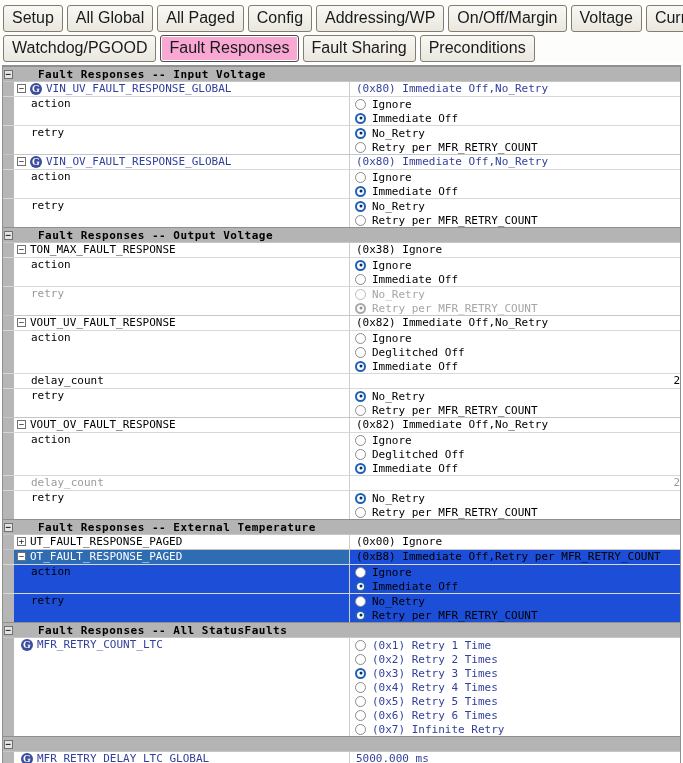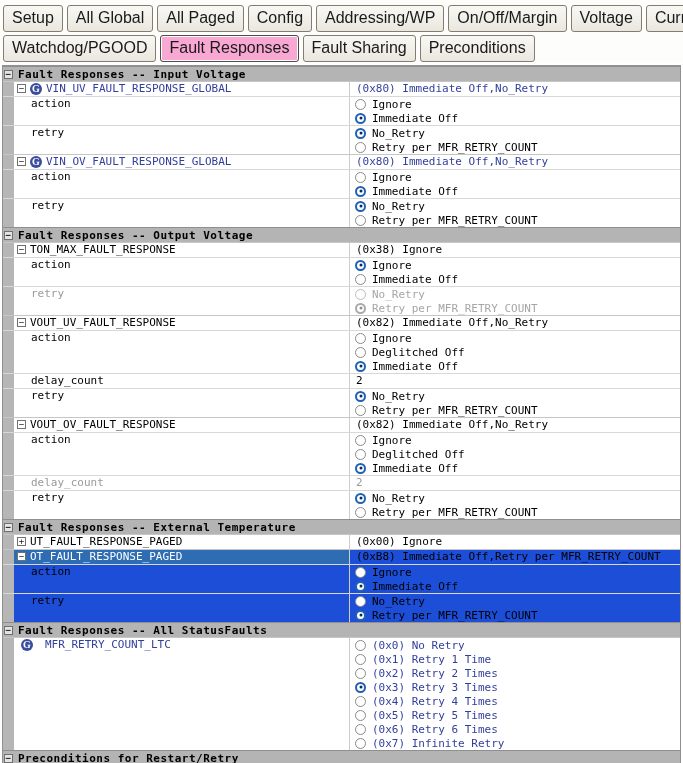--- a/index.html
+++ b/index.html
@@ -31,23 +31,23 @@
   .cname {
     flex:none; width:336px; border-right:1px solid #cdcdcd;
     display:flex; align-items:flex-start; overflow:hidden;
   }
   .cval { flex:1; overflow:hidden; }
   .sectionrow {
     height:15px; background:#b4b4b4; border-top:1px solid #8f8f8f;
     display:flex; align-items:center; font-weight:bold; letter-spacing:0.5px;
   }
   .sectionrow .boxwrap { width:11px; flex:none; display:flex; justify-content:center; }
-  .sectiontitle { padding-left:4px; }
+  .sectiontitle { padding-left:24px; }
   .paramrow { border-top:1px solid #c6c6c6; }
-  .grouprow { border-top:1px solid #d8d8d8; }
+  .grouprow { border-top:1px solid #d8d8d8;text-align:right; }
   .namepad { padding-left:3px; padding-top:0; }
   .lbl { padding-left:17px; line-height:14px; }
   .lbl.dis { color:#9a9a9a; }
   .pname { padding-left:4px; white-space:nowrap; }
   .blue { color:#313f9c; }
   .vtext { padding-left:6px; line-height:14px; white-space:nowrap; }
   .vtext.dis { color:#9a9a9a; }
   .opt { height:14px; display:flex; align-items:center; padding-left:5px; white-space:nowrap; }
   .optlbl { margin-left:6px; }
   .optlbl.dis { color:#a6a6a6; }
@@ -403,27 +403,23 @@
     <div class="sectionrow">
       <span class="boxwrap">
         <span class="xbox">−</span>
       </span>
       <span class="sectiontitle">Fault Responses -- All StatusFaults</span>
     </div>
     <div class="row paramrow">
       <span class="gut"></span>
       <div class="cname namepad">
         <span class="gicon">G</span>
-        <span class="pname blue" style="line-height: 14px; margin-left: 8px;">MFR_RETRY_COUNT_LTC</span>
-      </div>
-      <div class="cval">
-        <div class="opt">
-          <span class="radio"></span>
-          <span class="optlbl blue">(0x0) No Retry</span>
-        </div>
+        <span class="pname blue" style="line-height: 14px;">MFR_RETRY_COUNT_LTC</span>
+      </div>
+      <div class="cval">
         <div class="opt">
           <span class="radio"></span>
           <span class="optlbl blue">(0x1) Retry 1 Time</span>
         </div>
         <div class="opt">
           <span class="radio"></span>
           <span class="optlbl blue">(0x2) Retry 2 Times</span>
         </div>
         <div class="opt">
           <span class="radio sel"></span>
@@ -444,21 +440,20 @@
         <div class="opt">
           <span class="radio"></span>
           <span class="optlbl blue">(0x7) Infinite Retry</span>
         </div>
       </div>
     </div>
     <div class="sectionrow">
       <span class="boxwrap">
         <span class="xbox">−</span>
       </span>
-      <span class="sectiontitle">Preconditions for Restart/Retry</span>
     </div>
     <div class="row paramrow">
       <span class="gut"></span>
       <div class="cname namepad">
         <span class="gicon">G</span>
         <span class="pname blue" style="line-height: 14px;">MFR_RETRY_DELAY_LTC_GLOBAL</span>
       </div>
       <div class="cval">
         <div class="vtext blue">5000.000 ms</div>
       </div>

